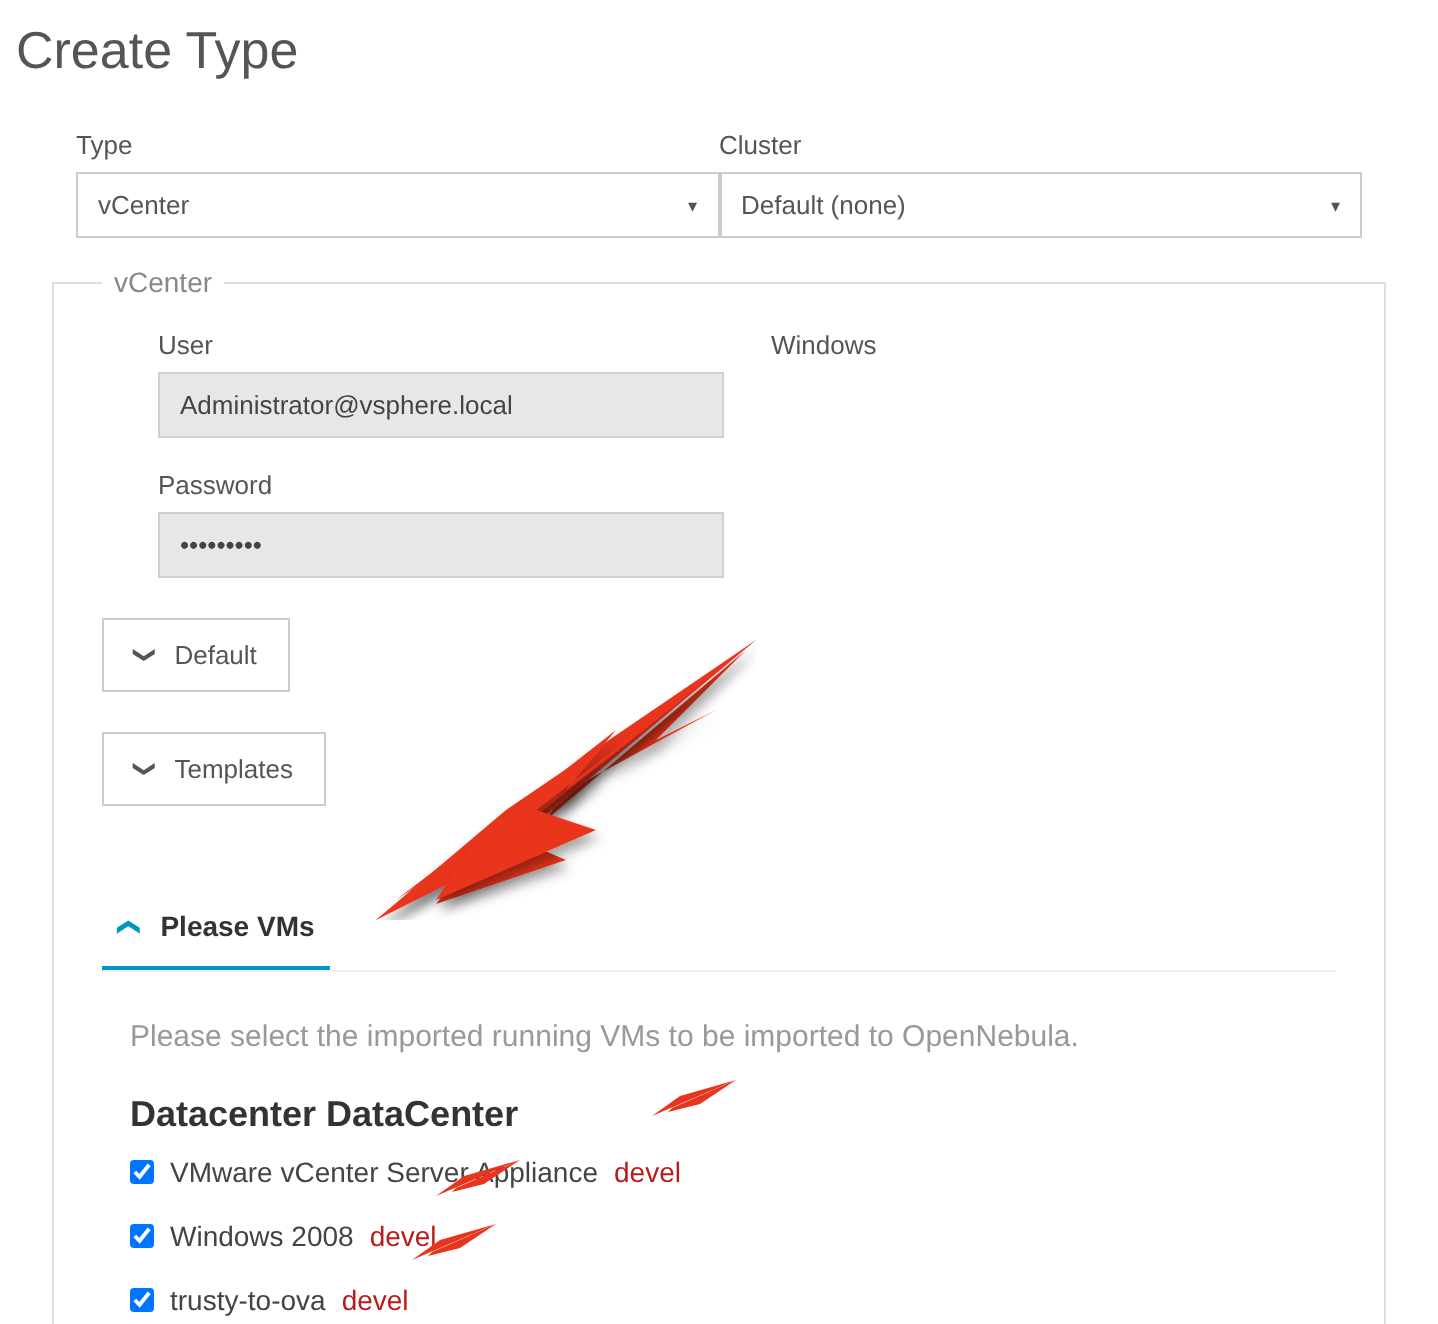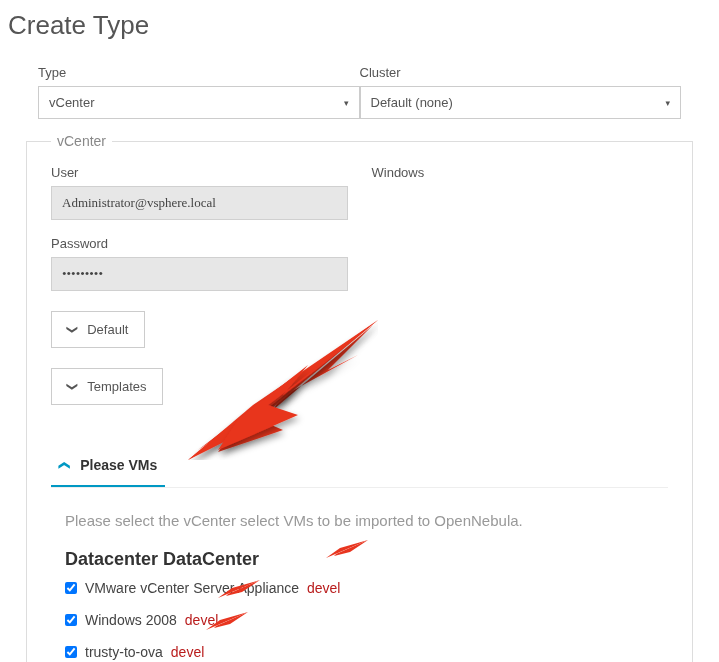--- a/index.html
+++ b/index.html
@@ -53,30 +53,30 @@
   }
   fieldset.vcenter-group legend {
     padding: 0 6px;
     color: #888;
     font-size: 14px;
   }
   .inner-row {
     display: flex;
     gap: 24px;
     margin-top: 16px;
+    margin-left: 28px;
   }
   .inner-col { flex: 1; }
   .text-input {
     width: 100%;
     background: #e7e7e7;
     border: 1px solid #d0d0d0;
     padding: 8px 10px;
     font-size: 13px;
     color: #444;
-    font-family: Liberation Serif, serif;
   }
   .btn {
     display: inline-flex;
     align-items: center;
     gap: 10px;
     border: 1px solid #ccc;
     background: #fff;
     padding: 10px 16px;
     font-size: 13px;
     color: #555;
@@ -196,21 +196,21 @@
 
     <style>.btn .chev{transform:rotate(90deg);display:inline-block;}</style>
 
     <div class="tab-row">
       <div class="tab-active">
         <span class="chev" style="transform:rotate(-90deg);display:inline-block;">❯</span>
         <span>Please VMs</span>
       </div>
     </div>
 
-    <p class="instructions">Please select the vCenter select VMs to be imported to OpenNebula.</p>
+    <p class="instructions">Please select the imported running VMs to be imported to OpenNebula.</p>
 
     <h3 class="dc-title">Datacenter DataCenter</h3>
 
     <div class="vm-list">
       <div class="vm-item">
         <input type="checkbox" checked="" style="">
         <span class="vm-name">VMware vCenter Server Appliance</span>
         <span class="vm-tag">devel</span>
       </div>
       <div class="vm-item">

